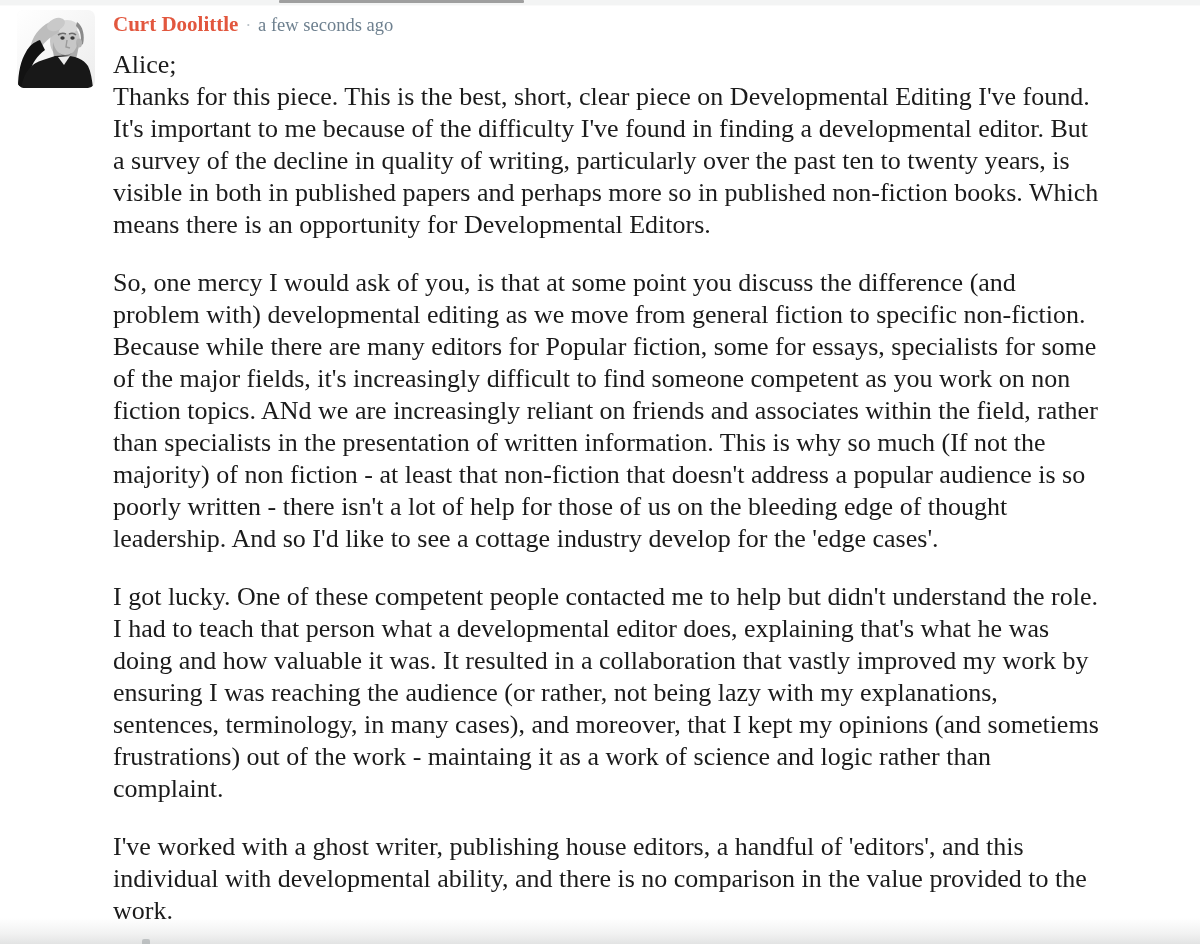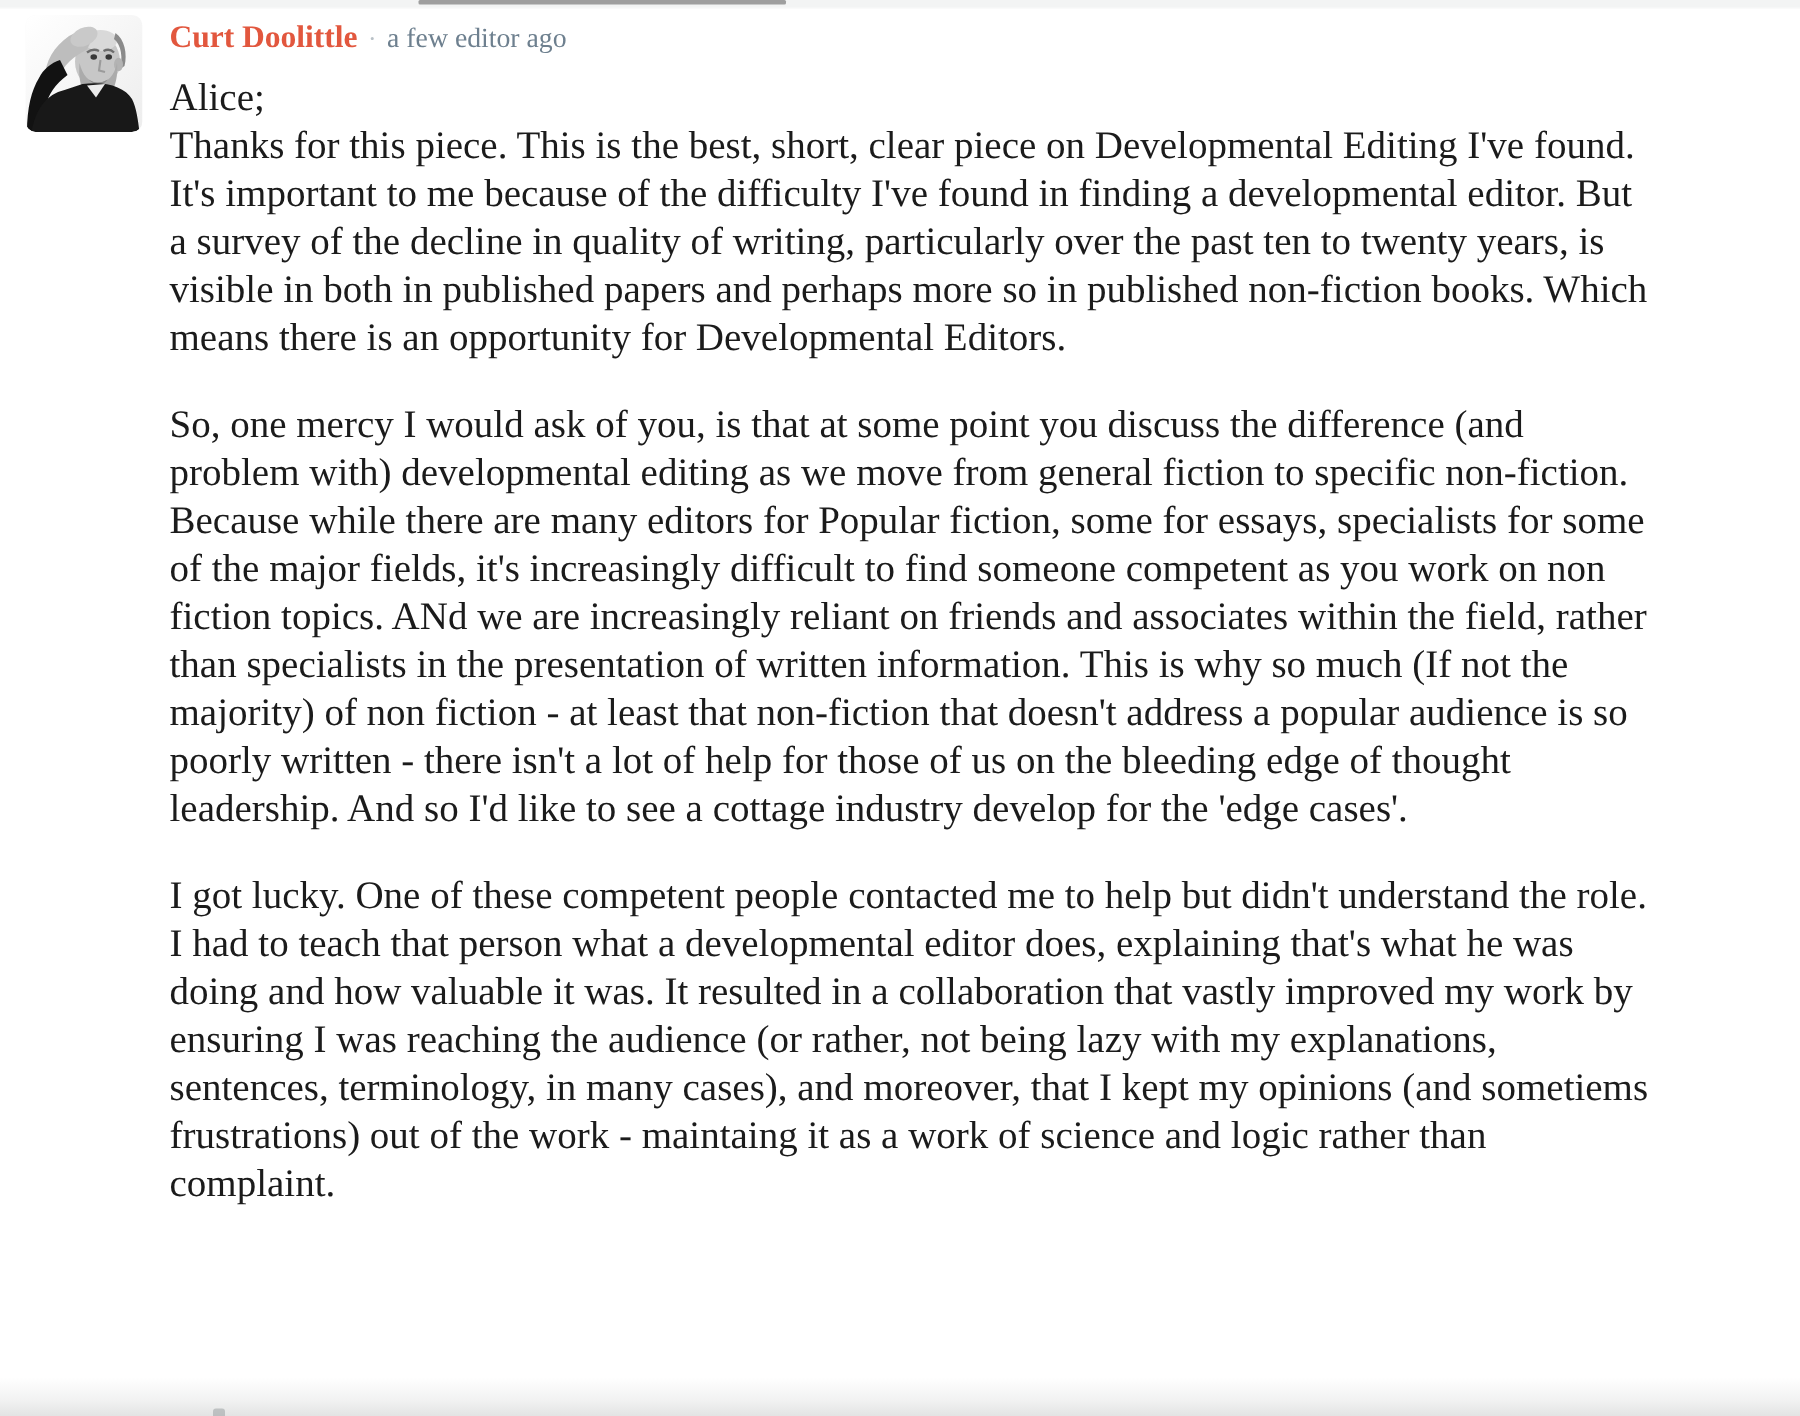--- a/index.html
+++ b/index.html
@@ -131,27 +131,28 @@
 
           <path d="M41,47 L47,55 L53,46 Z" fill="#ececec"></path>
         </g>
       </svg>
     </a>
 
     <div class="comment-main">
       <div class="comment-header">
         <a class="author">Curt Doolittle</a>
         <span class="sep-dot">·</span>
-        <a class="timestamp">a few editor ago</a>
+        <a class="timestamp">a few seconds ago</a>
       </div>
       <div class="comment-body">
           <p>Alice;
 Thanks for this piece. This is the best, short, clear piece on Developmental Editing I've found. It's important to me because of the difficulty I've found in finding a developmental editor. But a survey of the decline in quality of writing, particularly over the past ten to twenty years, is visible in both in published papers and perhaps more so in published non-fiction books. Which means there is an opportunity for Developmental Editors.</p>
           <p>So, one mercy I would ask of you, is that at some point you discuss the difference (and problem with) developmental editing as we move from general fiction to specific non-fiction. Because while there are many editors for Popular fiction, some for essays, specialists for some of the major fields, it's increasingly difficult to find someone competent as you work on non fiction topics. ANd we are increasingly reliant on friends and associates within the field, rather than specialists in the presentation of written information. This is why so much (If not the majority) of non fiction - at least that non-fiction that doesn't address a popular audience is so poorly written - there isn't a lot of help for those of us on the bleeding edge of thought leadership. And so I'd like to see a cottage industry develop for the 'edge cases'.</p>
           <p>I got lucky. One of these competent people contacted me to help but didn't understand the role. I had to teach that person what a developmental editor does, explaining that's what he was doing and how valuable it was. It resulted in a collaboration that vastly improved my work by ensuring I was reaching the audience (or rather, not being lazy with my explanations, sentences, terminology, in many cases), and moreover, that I kept my opinions (and sometiems frustrations) out of the work - maintaing it as a work of science and logic rather than complaint.</p>
+          <p>I've worked with a ghost writer, publishing house editors, a handful of 'editors', and this individual with developmental ability, and there is no comparison in the value provided to the work.</p>
         </div>
     </div>
 
   </div>
 
   <div class="bottom-fade"></div>
   <div class="cutoff-mark"></div>
 
 </div>
 

